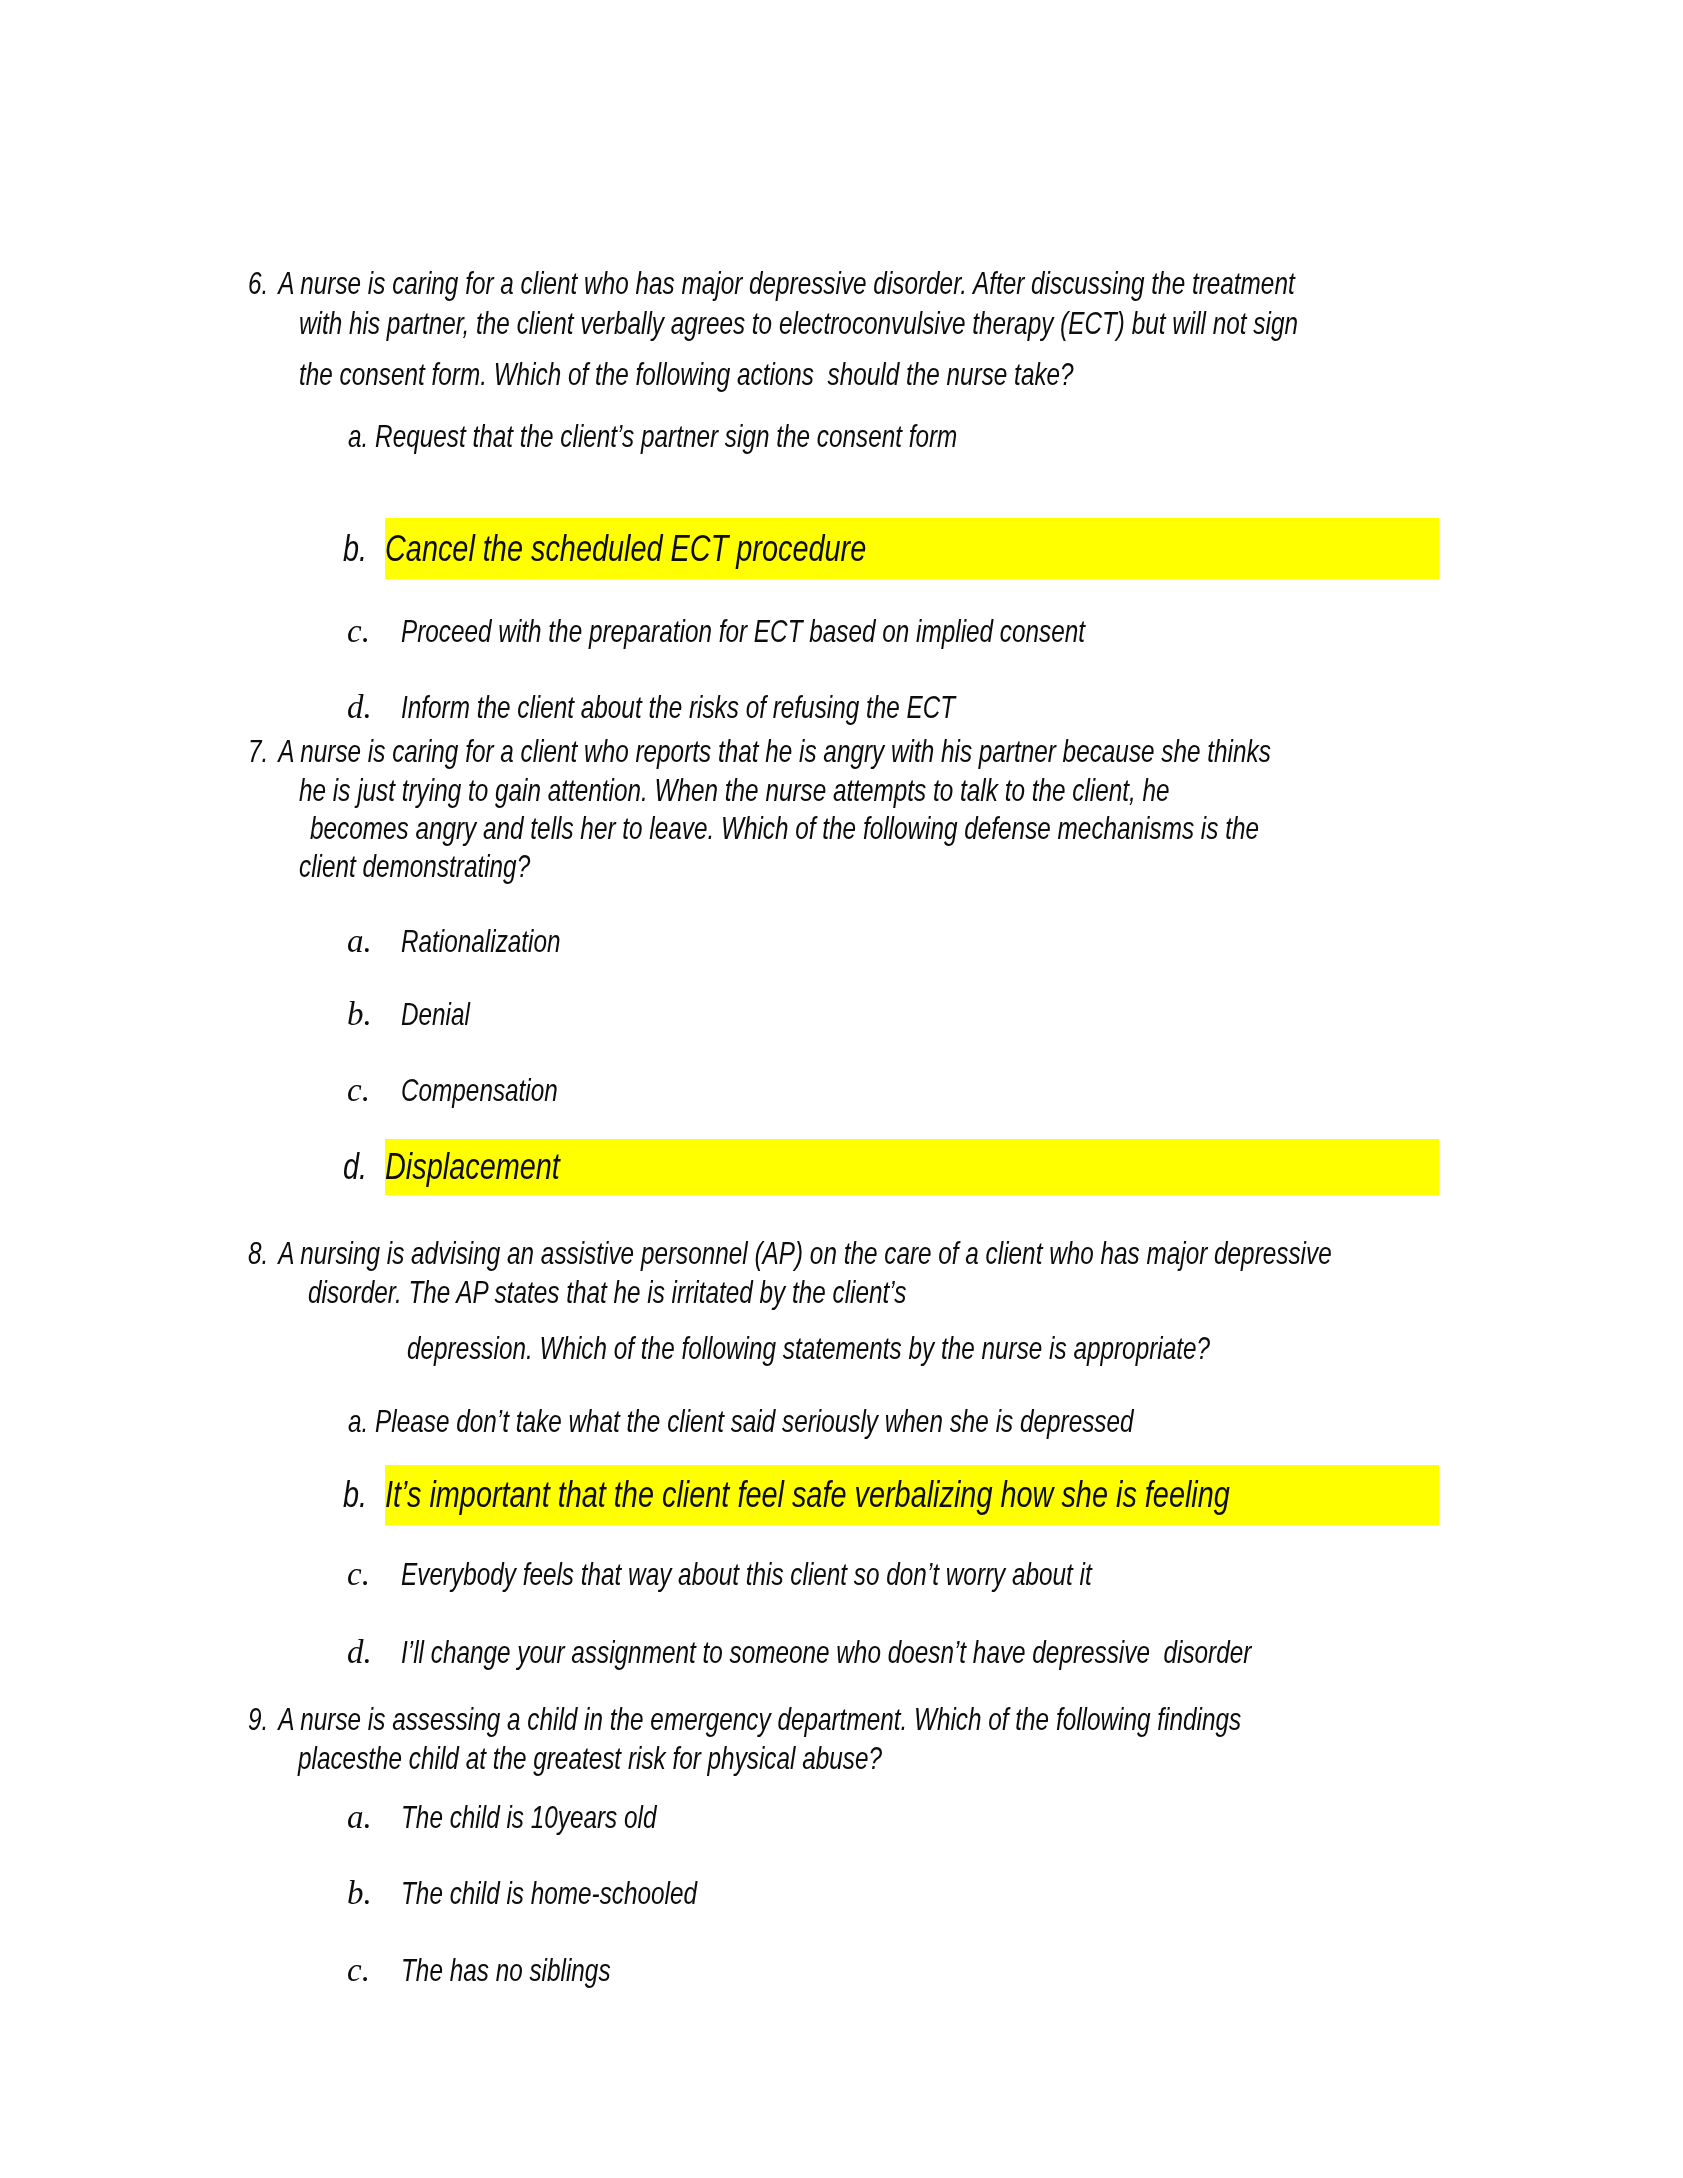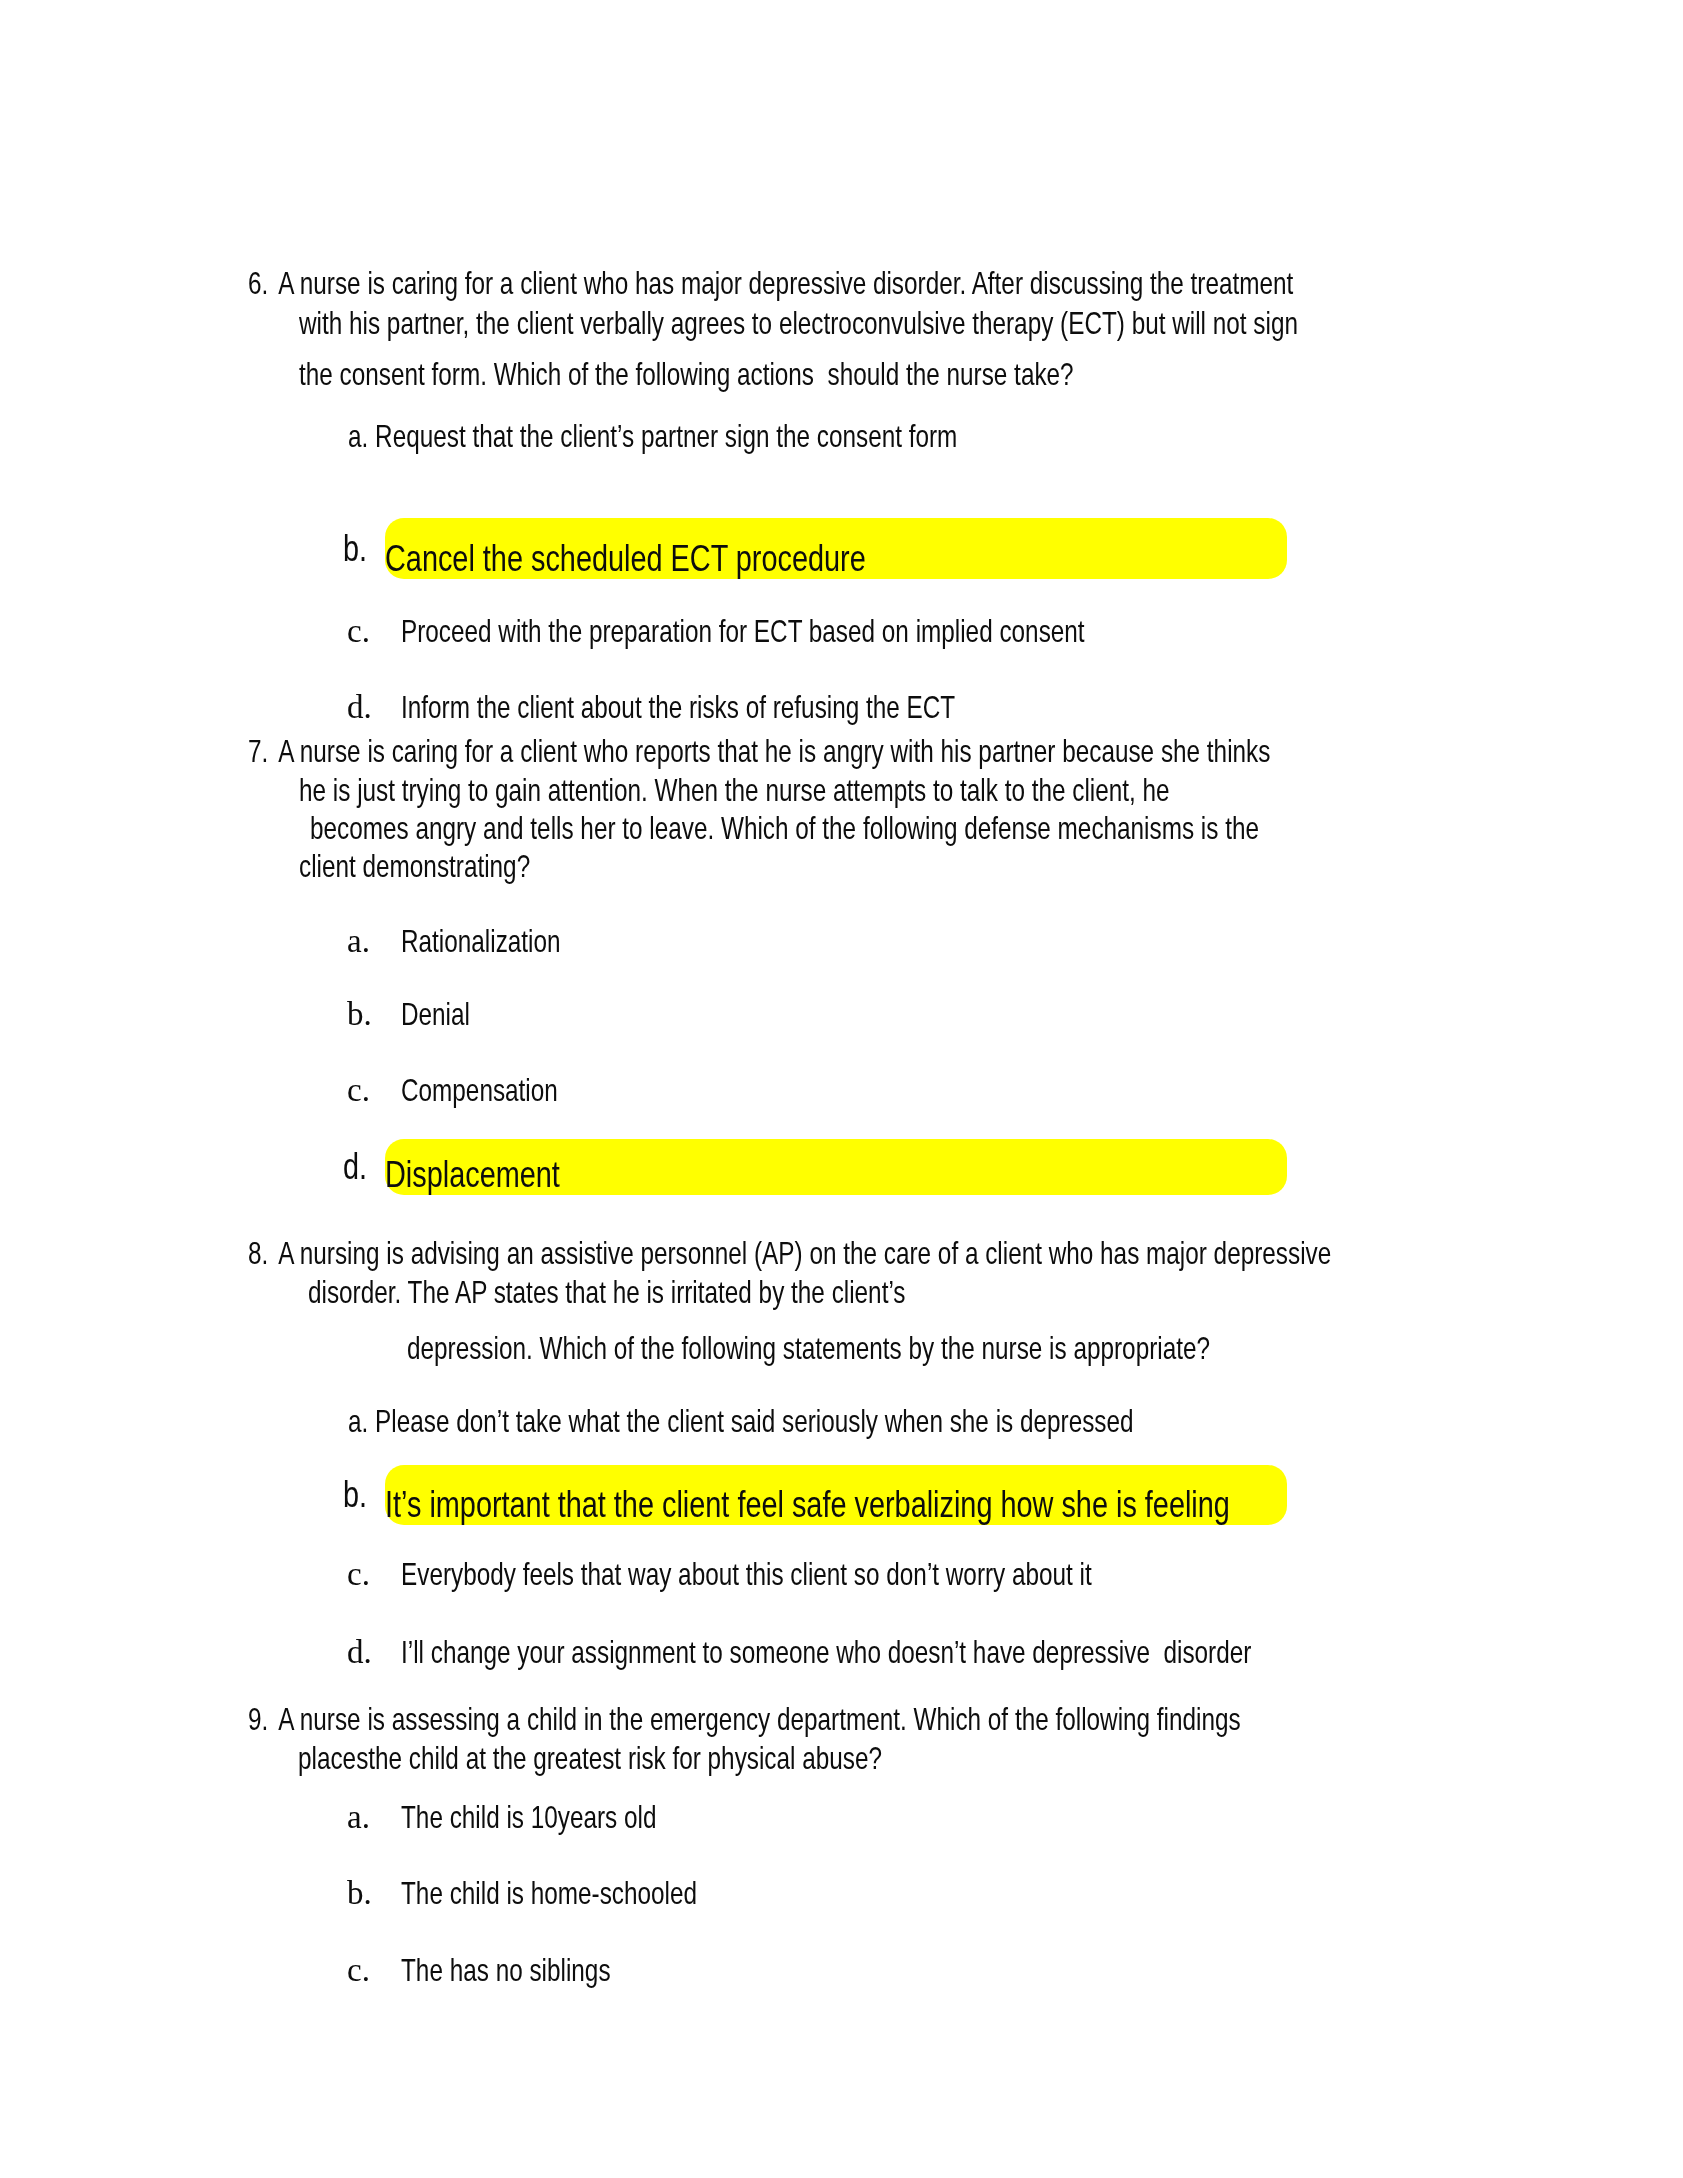--- a/index.html
+++ b/index.html
@@ -3,20 +3,21 @@
 <meta charset="utf-8">
 <style>
   html,body { margin:0; padding:0; background:#ffffff; }
   .page {
     position:relative;
     width:1683px; height:2178px;
     background:var(--bg,#ffffff);
     color:var(--fg,#0d0d0d);
     font-family:"Liberation Sans","DejaVu Sans",sans-serif;
     overflow:hidden;
+    font-style:italic;
   }
   
   .line {
     position:absolute;
     white-space:pre;
     font-size:32px;
     line-height:40px;
   }
   
   .scale {
@@ -48,26 +49,25 @@
     font-size:36px;
     line-height:40px;
     white-space:pre;
   }
   .hl-label .scale-label {
     display:inline-block;
     transform:scaleX(0.8);
     transform-origin:0 50%;
   }
   .hl-bar {
-    width:902px;
+    width:1054px;
     height:100%;
     background:var(--hl,#ffff00);
     display:flex;
-    align-items:flex-end;
-    border-radius:19px;
+    align-items:center;
   }
   .hl-text {
     font-size:37px;
     line-height:40px;
     white-space:pre;
     transform:scaleX(0.78);
     transform-origin:0 50%;
   }
 </style>
 </head>

